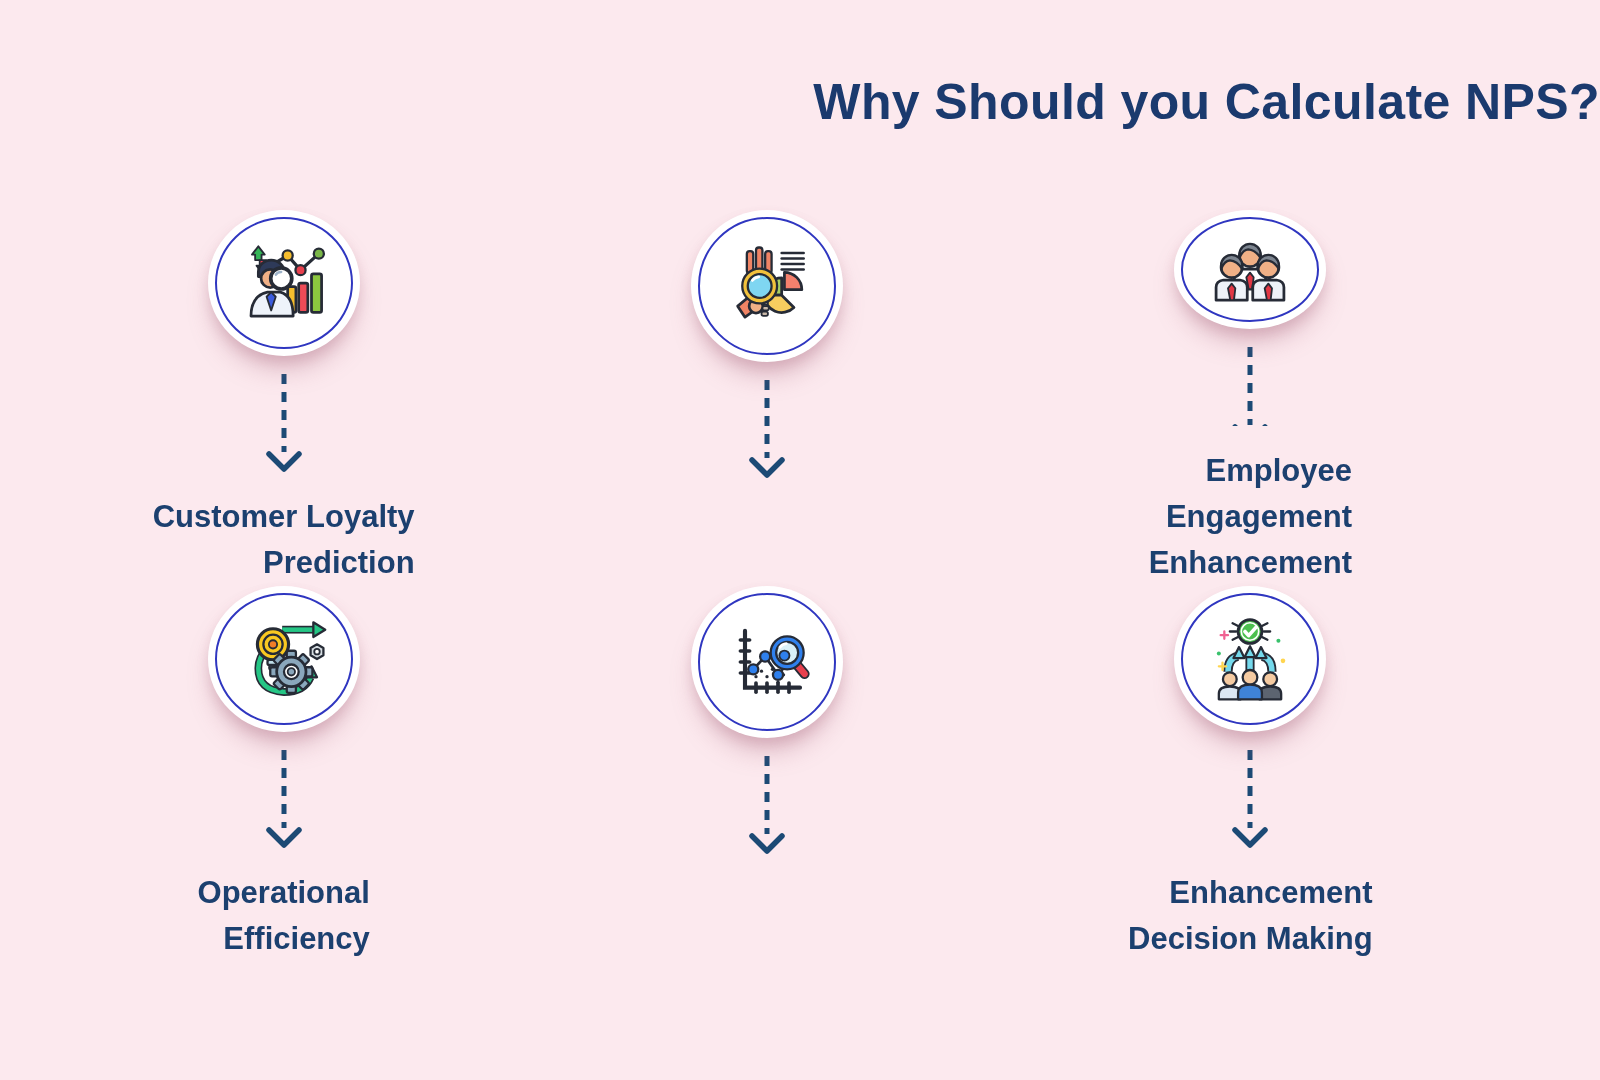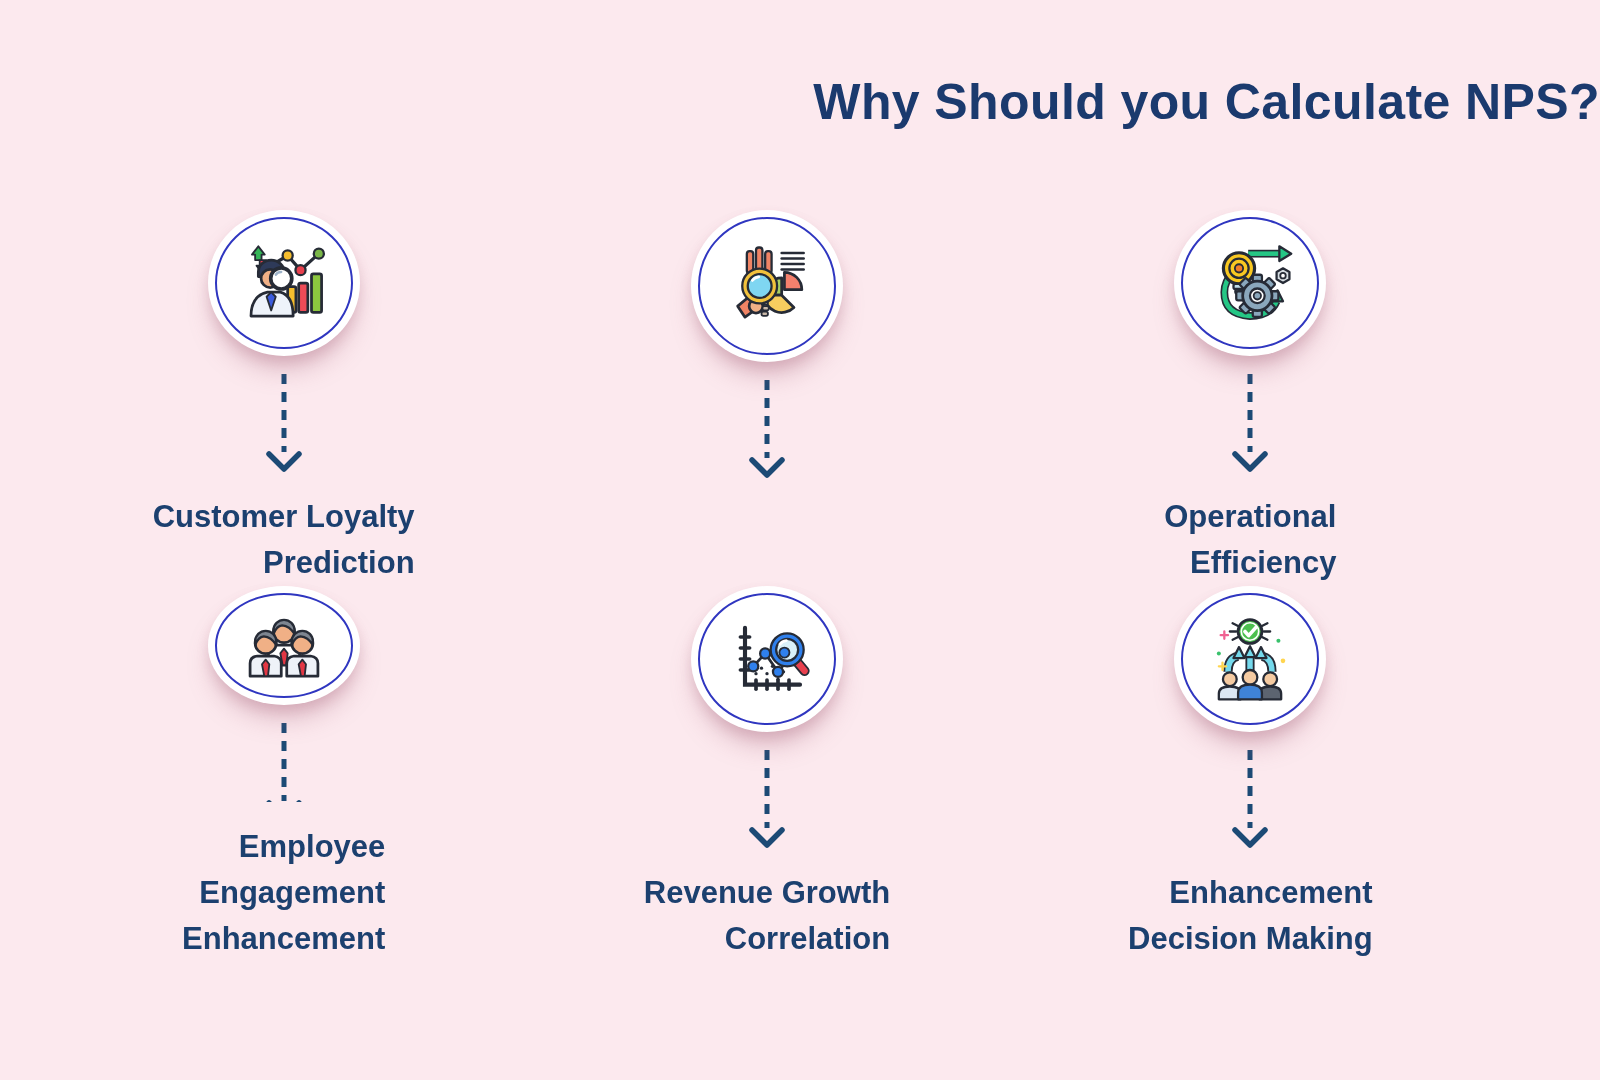--- a/index.html
+++ b/index.html
@@ -133,20 +133,52 @@
     </div>
     <svg class="arrow" width="40" height="104">
       <line x1="20" y1="2" x2="20" y2="80" stroke="var(--c-arrow)" stroke-width="5" stroke-dasharray="10 8"></line>
       <path d="M5,82 L20,97 L35,82" fill="none" stroke="var(--c-arrow)" stroke-width="5.5" stroke-linecap="round" stroke-linejoin="round"></path>
     </svg>
   </div>
 
   <div class="cell">
     <div class="badge">
       <svg viewBox="0 0 96 96">
+        <g transform="translate(48,40)">
+          <path d="M-17,30 L-17,16 Q-17,9 -9,8 L9,8 Q17,9 17,16 L17,30 Z" fill="#ffffff" stroke="#262b36" stroke-width="3" stroke-linejoin="round"></path>
+          <path d="M0,12 L-4,17 L-1.5,30 L2.5,30 L4,17 Z" fill="#e23744" stroke="#262b36" stroke-width="2" stroke-linejoin="round"></path>
+          <circle cx="0" cy="-6" r="11.5" fill="#f0b086" stroke="#262b36" stroke-width="3"></circle>
+          <path d="M-11.5,-8 A11.5,11.5 0 0 1 11.5,-8 L11.5,-4 Q6,-13 -2,-13.5 Q-8,-13 -11.5,-4 Z" fill="#7d8590" stroke="#262b36" stroke-width="2.5" stroke-linejoin="round"></path>
+        </g>
+        <g transform="translate(28,52)">
+          <path d="M-17,30 L-17,16 Q-17,9 -9,8 L9,8 Q17,9 17,16 L17,30 Z" fill="#eef2f8" stroke="#262b36" stroke-width="3" stroke-linejoin="round"></path>
+          <path d="M0,12 L-4,17 L-1.5,30 L2.5,30 L4,17 Z" fill="#e23744" stroke="#262b36" stroke-width="2" stroke-linejoin="round"></path>
+          <circle cx="0" cy="-6" r="11.5" fill="#f0b086" stroke="#262b36" stroke-width="3"></circle>
+          <path d="M-11.5,-8 A11.5,11.5 0 0 1 11.5,-8 L11.5,-4 Q6,-13 -2,-13.5 Q-8,-13 -11.5,-4 Z" fill="#7d8590" stroke="#262b36" stroke-width="2.5" stroke-linejoin="round"></path>
+        </g>
+        <g transform="translate(68,52)">
+          <path d="M-17,30 L-17,16 Q-17,9 -9,8 L9,8 Q17,9 17,16 L17,30 Z" fill="#eef2f8" stroke="#262b36" stroke-width="3" stroke-linejoin="round"></path>
+          <path d="M0,12 L-4,17 L-1.5,30 L2.5,30 L4,17 Z" fill="#e23744" stroke="#262b36" stroke-width="2" stroke-linejoin="round"></path>
+          <circle cx="0" cy="-6" r="11.5" fill="#f0b086" stroke="#262b36" stroke-width="3"></circle>
+          <path d="M-11.5,-8 A11.5,11.5 0 0 1 11.5,-8 L11.5,-4 Q6,-13 -2,-13.5 Q-8,-13 -11.5,-4 Z" fill="#7d8590" stroke="#262b36" stroke-width="2.5" stroke-linejoin="round"></path>
+        </g>
+      </svg>
+    </div>
+    <svg class="arrow" width="40" height="104">
+      <line x1="20" y1="2" x2="20" y2="80" stroke="var(--c-arrow)" stroke-width="5" stroke-dasharray="10 8"></line>
+      <path d="M5,82 L20,97 L35,82" fill="none" stroke="var(--c-arrow)" stroke-width="5.5" stroke-linecap="round" stroke-linejoin="round"></path>
+    </svg>
+    <div class="label">Employee
+Engagement
+Enhancement</div>
+  </div>
+
+  <div class="cell">
+    <div class="badge">
+      <svg viewBox="0 0 96 96">
         <path d="M30,36 Q20,46 20,58 Q20,82 48,84 Q70,84 77,68" fill="none" stroke="#262b36" stroke-width="8.5"></path>
         <path d="M30,36 Q20,46 20,58 Q20,82 48,84 Q70,84 77,68" fill="none" stroke="#25c685" stroke-width="5"></path>
         <path d="M72,68 L84,68 L78,56 Z" fill="#25c685" stroke="#262b36" stroke-width="2.5" stroke-linejoin="round"></path>
         <line x1="46" y1="16" x2="80" y2="16" stroke="#262b36" stroke-width="8.5"></line>
         <line x1="46" y1="16" x2="80" y2="16" stroke="#25c685" stroke-width="5"></line>
         <path d="M80,8 L93,16 L80,24 Z" fill="#25c685" stroke="#262b36" stroke-width="2.5" stroke-linejoin="round"></path>
         <circle cx="36" cy="32" r="17" fill="#f9c821" stroke="#262b36" stroke-width="3.5"></circle>
         <circle cx="36" cy="32" r="10.5" fill="none" stroke="#262b36" stroke-width="2.5"></circle>
         <circle cx="36" cy="32" r="4.5" fill="#f07d28" stroke="#262b36" stroke-width="2"></circle>
         <rect x="30" y="49" width="12" height="5.5" rx="2" fill="#bfdde8" stroke="#262b36" stroke-width="2.5"></rect>
@@ -190,52 +222,20 @@
       <line x1="20" y1="2" x2="20" y2="80" stroke="var(--c-arrow)" stroke-width="5" stroke-dasharray="10 8"></line>
       <path d="M5,82 L20,97 L35,82" fill="none" stroke="var(--c-arrow)" stroke-width="5.5" stroke-linecap="round" stroke-linejoin="round"></path>
     </svg>
     <div class="label">Operational
 Efficiency</div>
   </div>
 
   <div class="cell">
     <div class="badge">
       <svg viewBox="0 0 96 96">
-        <g transform="translate(48,40)">
-          <path d="M-17,30 L-17,16 Q-17,9 -9,8 L9,8 Q17,9 17,16 L17,30 Z" fill="#ffffff" stroke="#262b36" stroke-width="3" stroke-linejoin="round"></path>
-          <path d="M0,12 L-4,17 L-1.5,30 L2.5,30 L4,17 Z" fill="#e23744" stroke="#262b36" stroke-width="2" stroke-linejoin="round"></path>
-          <circle cx="0" cy="-6" r="11.5" fill="#f0b086" stroke="#262b36" stroke-width="3"></circle>
-          <path d="M-11.5,-8 A11.5,11.5 0 0 1 11.5,-8 L11.5,-4 Q6,-13 -2,-13.5 Q-8,-13 -11.5,-4 Z" fill="#7d8590" stroke="#262b36" stroke-width="2.5" stroke-linejoin="round"></path>
-        </g>
-        <g transform="translate(28,52)">
-          <path d="M-17,30 L-17,16 Q-17,9 -9,8 L9,8 Q17,9 17,16 L17,30 Z" fill="#eef2f8" stroke="#262b36" stroke-width="3" stroke-linejoin="round"></path>
-          <path d="M0,12 L-4,17 L-1.5,30 L2.5,30 L4,17 Z" fill="#e23744" stroke="#262b36" stroke-width="2" stroke-linejoin="round"></path>
-          <circle cx="0" cy="-6" r="11.5" fill="#f0b086" stroke="#262b36" stroke-width="3"></circle>
-          <path d="M-11.5,-8 A11.5,11.5 0 0 1 11.5,-8 L11.5,-4 Q6,-13 -2,-13.5 Q-8,-13 -11.5,-4 Z" fill="#7d8590" stroke="#262b36" stroke-width="2.5" stroke-linejoin="round"></path>
-        </g>
-        <g transform="translate(68,52)">
-          <path d="M-17,30 L-17,16 Q-17,9 -9,8 L9,8 Q17,9 17,16 L17,30 Z" fill="#eef2f8" stroke="#262b36" stroke-width="3" stroke-linejoin="round"></path>
-          <path d="M0,12 L-4,17 L-1.5,30 L2.5,30 L4,17 Z" fill="#e23744" stroke="#262b36" stroke-width="2" stroke-linejoin="round"></path>
-          <circle cx="0" cy="-6" r="11.5" fill="#f0b086" stroke="#262b36" stroke-width="3"></circle>
-          <path d="M-11.5,-8 A11.5,11.5 0 0 1 11.5,-8 L11.5,-4 Q6,-13 -2,-13.5 Q-8,-13 -11.5,-4 Z" fill="#7d8590" stroke="#262b36" stroke-width="2.5" stroke-linejoin="round"></path>
-        </g>
-      </svg>
-    </div>
-    <svg class="arrow" width="40" height="104">
-      <line x1="20" y1="2" x2="20" y2="80" stroke="var(--c-arrow)" stroke-width="5" stroke-dasharray="10 8"></line>
-      <path d="M5,82 L20,97 L35,82" fill="none" stroke="var(--c-arrow)" stroke-width="5.5" stroke-linecap="round" stroke-linejoin="round"></path>
-    </svg>
-    <div class="label">Employee
-Engagement
-Enhancement</div>
-  </div>
-
-  <div class="cell">
-    <div class="badge">
-      <svg viewBox="0 0 96 96">
         <path d="M24,14 V76 H84" fill="none" stroke="#262b36" stroke-width="4.5" stroke-linecap="round"></path>
         <g stroke="#262b36" stroke-width="4" stroke-linecap="round">
           <line x1="19" y1="24" x2="29" y2="24"></line>
           <line x1="19" y1="36" x2="29" y2="36"></line>
           <line x1="19" y1="48" x2="29" y2="48"></line>
           <line x1="19" y1="60" x2="29" y2="60"></line>
           <line x1="36" y1="71" x2="36" y2="81"></line>
           <line x1="48" y1="71" x2="48" y2="81"></line>
           <line x1="60" y1="71" x2="60" y2="81"></line>
           <line x1="72" y1="71" x2="72" y2="81"></line>
@@ -261,22 +261,20 @@
         <circle cx="70" cy="38" r="18" fill="none" stroke="#262b36" stroke-width="2.5"></circle>
         <circle cx="70" cy="38" r="12" fill="none" stroke="#262b36" stroke-width="2.5"></circle>
         <circle cx="67" cy="41" r="5.5" fill="#2f80ed" stroke="#262b36" stroke-width="2"></circle>
         <path d="M62,32 a10,10 0 0 1 7,-4" fill="none" stroke="#ffffff" stroke-width="3" stroke-linecap="round"></path>
       </svg>
     </div>
     <svg class="arrow" width="40" height="104">
       <line x1="20" y1="2" x2="20" y2="80" stroke="var(--c-arrow)" stroke-width="5" stroke-dasharray="10 8"></line>
       <path d="M5,82 L20,97 L35,82" fill="none" stroke="var(--c-arrow)" stroke-width="5.5" stroke-linecap="round" stroke-linejoin="round"></path>
     </svg>
-    <div class="label">Revenue Growth
-Correlation</div>
   </div>
 
   <div class="cell">
     <div class="badge">
       <svg viewBox="0 0 96 96">
         <g stroke="#262b36" stroke-width="2.5" stroke-linecap="round">
           <line x1="29" y1="9" x2="35" y2="12"></line>
           <line x1="26" y1="18" x2="33" y2="18"></line>
           <line x1="29" y1="27" x2="35" y2="24"></line>
           <line x1="67" y1="9" x2="61" y2="12"></line>

